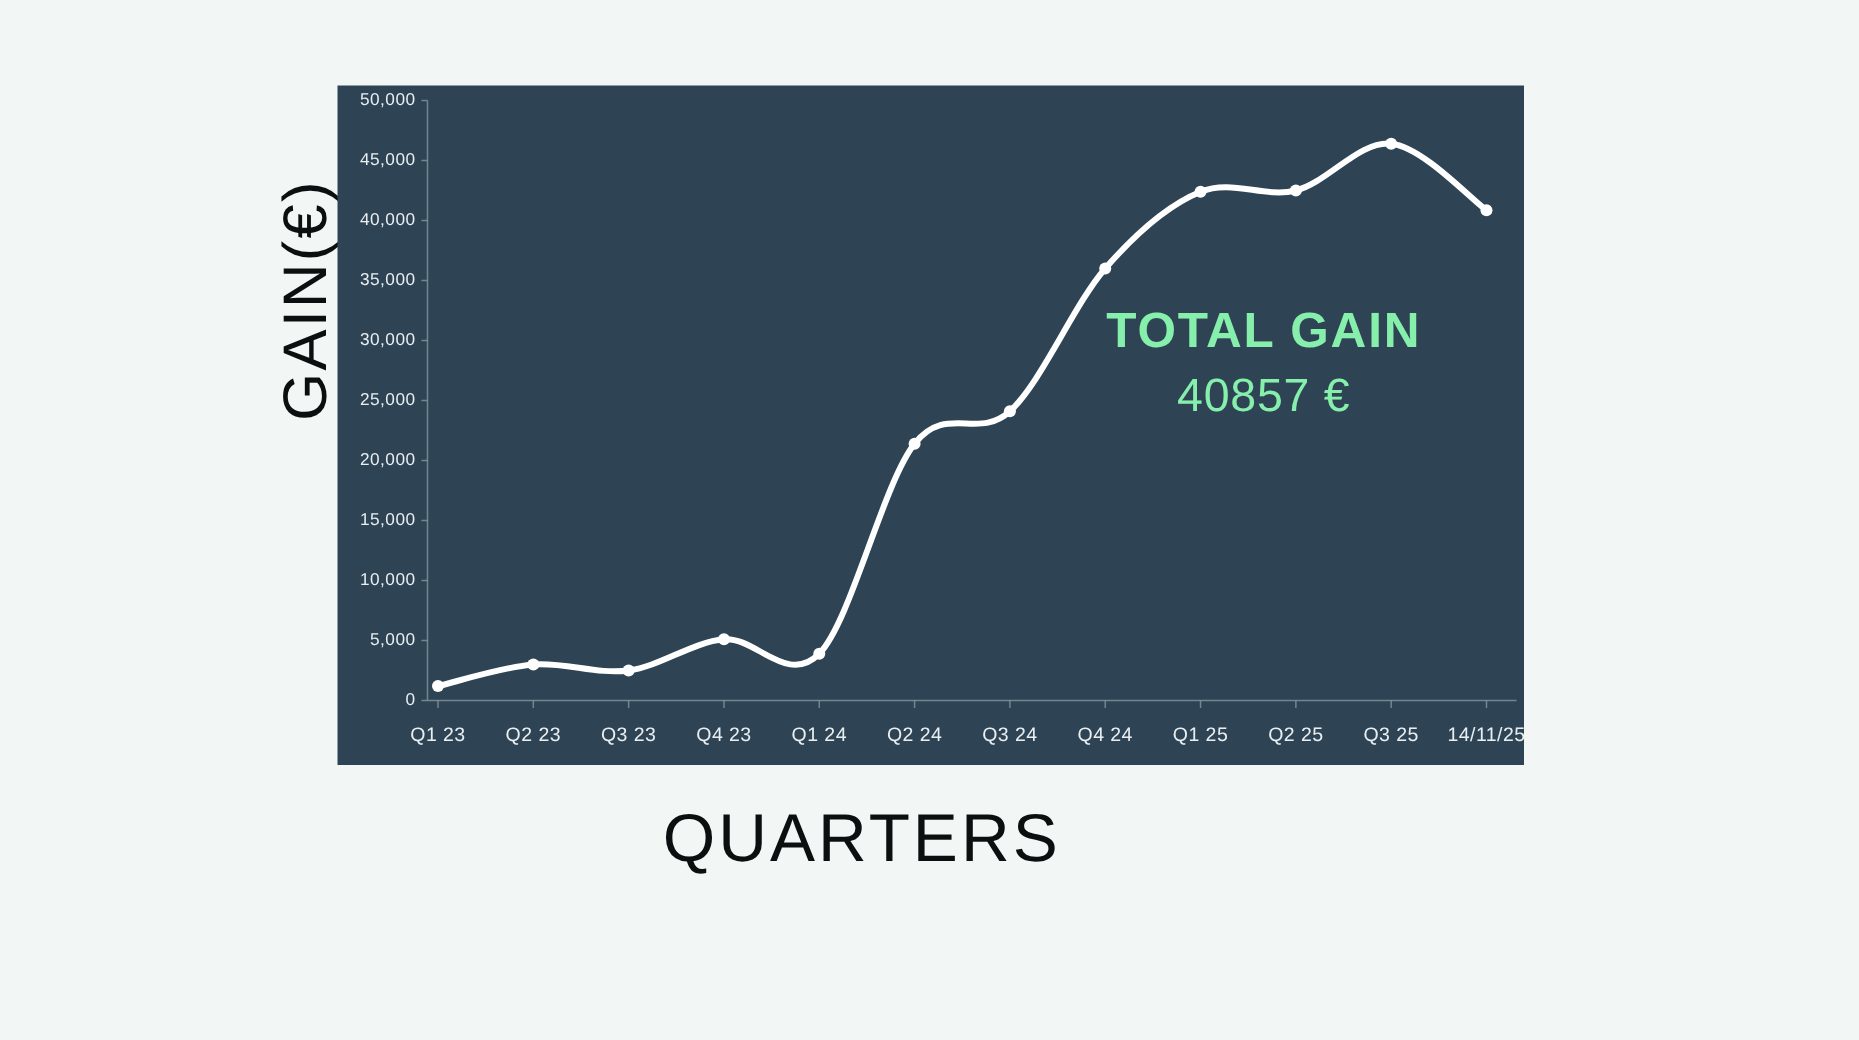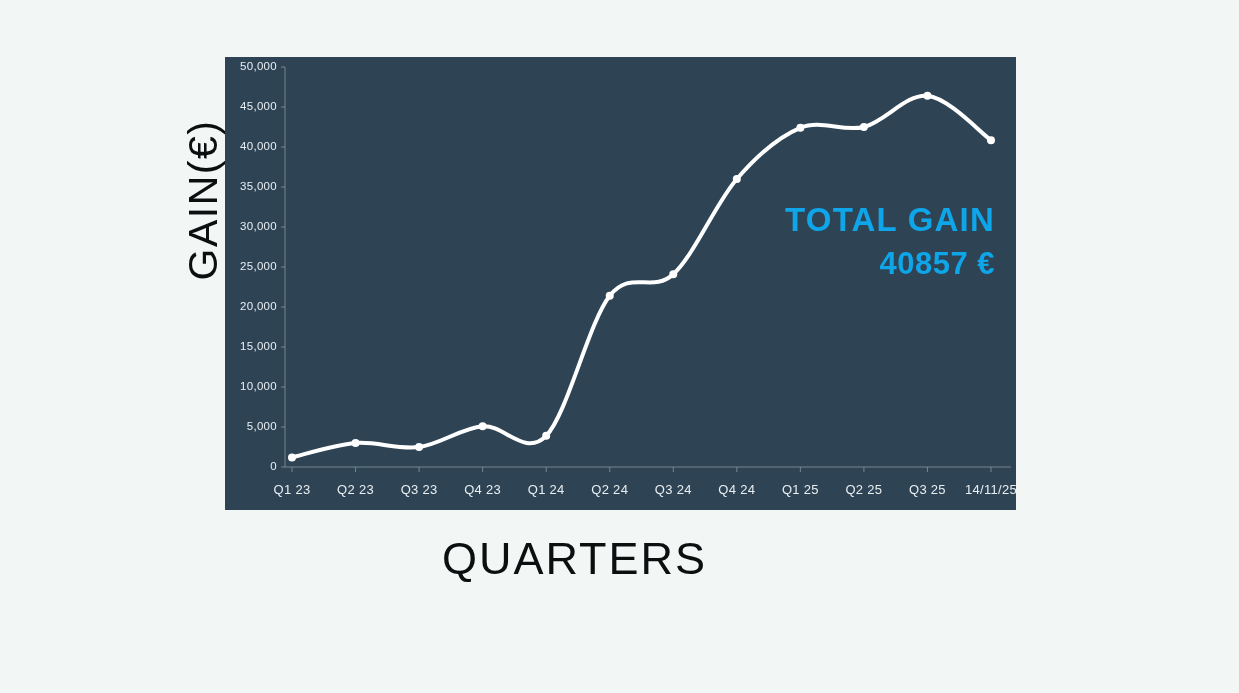--- a/index.html
+++ b/index.html
@@ -102,36 +102,36 @@
     stroke-linecap: round;
     stroke-linejoin: round;
   }
   .series-dot {
     fill: #ffffff;
   }
 
   
   #total-gain-annotation {
     position: absolute;
-    left: 505px;
+    left: 485px;
     top: 145px;
     width: 265px;
-    text-align: right;
-    color: #0ea5e9;
+    text-align: center;
+    color: #86efac;
     pointer-events: none;
   }
   #total-gain-label {
     font-size: 33px;
     font-weight: bold;
     letter-spacing: 1.2px;
     line-height: 1.1;
   }
   #total-gain-value {
     font-size: 31px;
-    font-weight: bold;
+    font-weight: normal;
     letter-spacing: 0.5px;
     margin-top: 9px;
     line-height: 1.1;
   }
 </style>
 </head>
 <body>
 
 <div id="stage">
 

